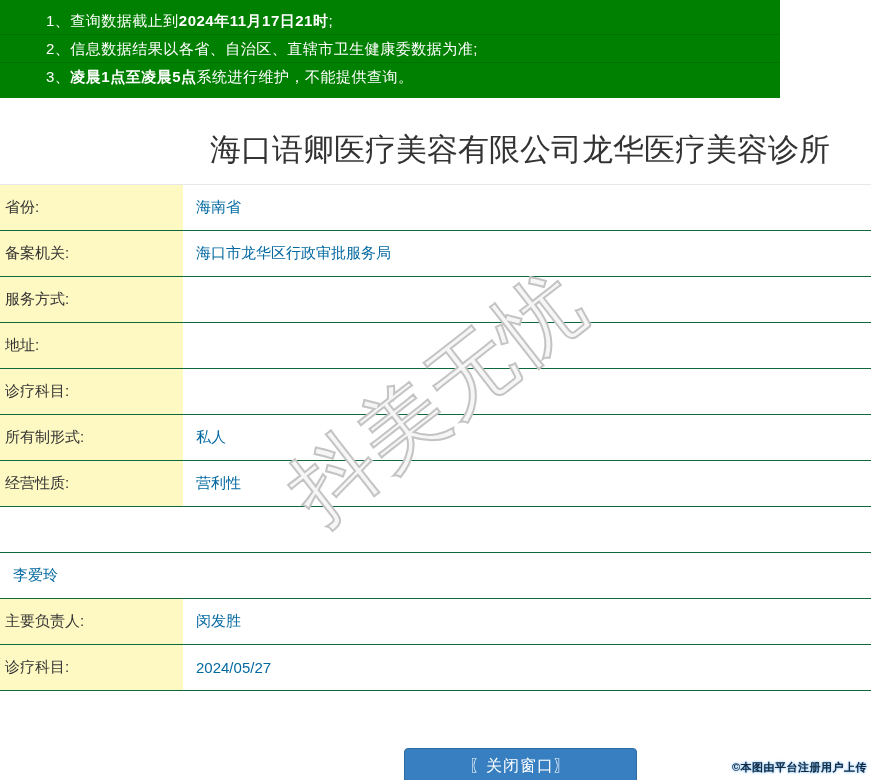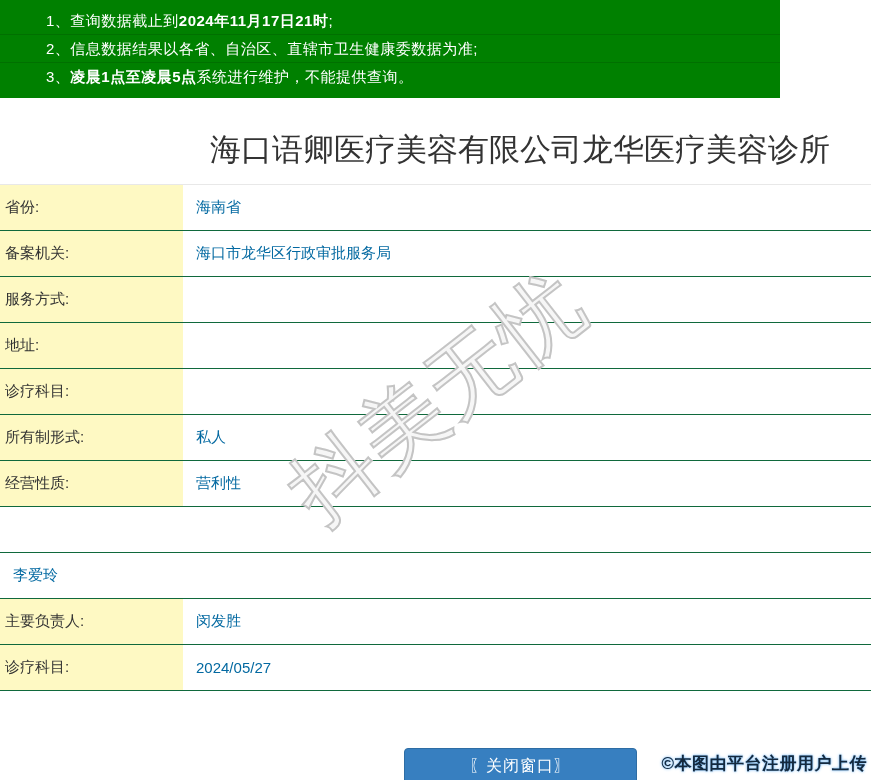--- a/index.html
+++ b/index.html
@@ -99,21 +99,21 @@
     transform:rotate(-38deg);
     pointer-events:none;
     z-index:5;
     white-space:nowrap;
   }
 
   
   .footer-note {
     position:absolute;
     right:4px; bottom:5px;
-    font-size:17px;
+    font-size:11px;
     font-weight:bold;
     color:#14293e;
     text-shadow:0 0 3px #6db3f2, 0 0 1px #8cc4f5;
     z-index:6;
     letter-spacing:0.5px;
   }
 </style>
 </head>
 <body>
 

